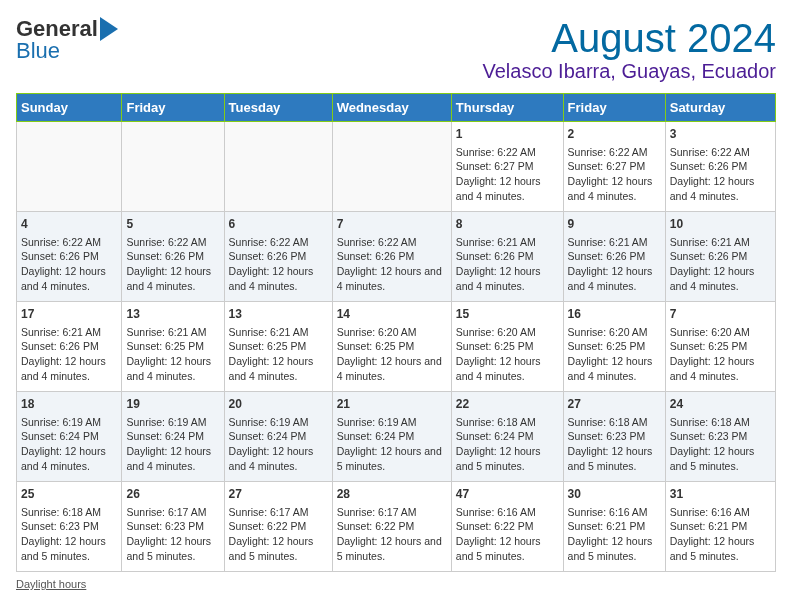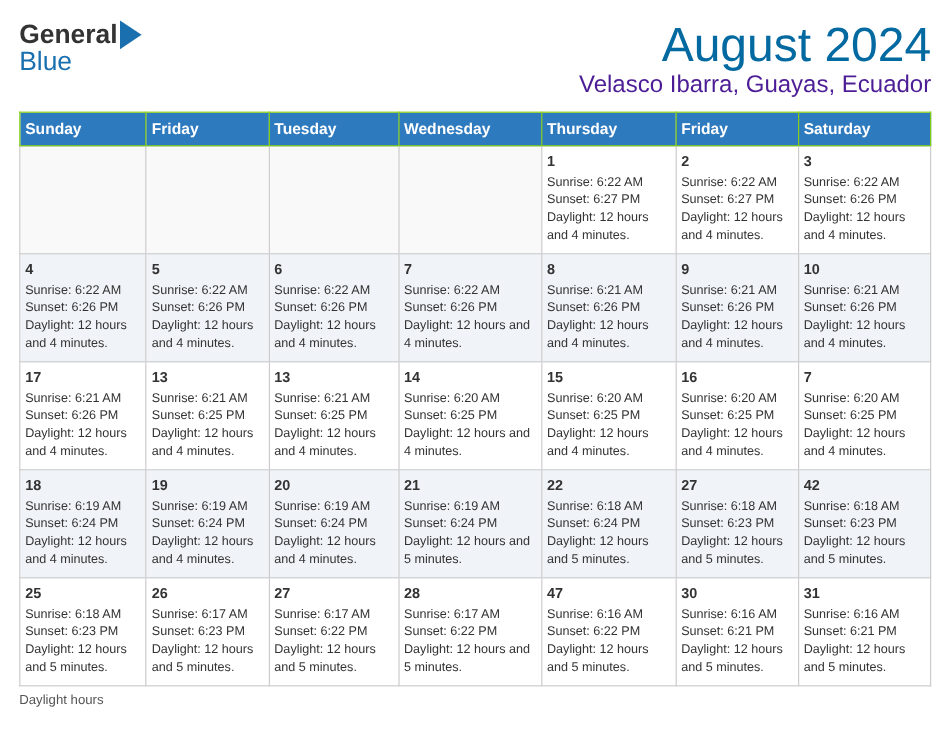--- a/index.html
+++ b/index.html
@@ -86,20 +86,21 @@
       margin-bottom: 2px;
     }
     .empty-cell {
       background: #f9f9f9 !important;
     }
     .footer {
       margin-top: 6px;
       font-size: 11px;
       color: #555;
       text-align: left;
+      text-decoration: underline;
     }
   </style>
 </head>
 <body>
 
 <div class="header">
   <div class="logo">
     <div class="logo-line">
       <span style="font-size:22px;font-weight:bold;color:#333;">General</span>
       <span class="logo-arrow"></span>
@@ -268,21 +269,21 @@
           <div>Sunset: 6:24 PM</div>
           <div>Daylight: 12 hours and 5 minutes.</div>
         </td>
         <td>
           <span class="day-num">27</span>
           <div>Sunrise: 6:18 AM</div>
           <div>Sunset: 6:23 PM</div>
           <div>Daylight: 12 hours and 5 minutes.</div>
         </td>
         <td>
-          <span class="day-num">42</span>
+          <span class="day-num">24</span>
           <div>Sunrise: 6:18 AM</div>
           <div>Sunset: 6:23 PM</div>
           <div>Daylight: 12 hours and 5 minutes.</div>
         </td>
       </tr>
       <tr>
         <td>
           <span class="day-num">25</span>
           <div>Sunrise: 6:18 AM</div>
           <div>Sunset: 6:23 PM</div>

